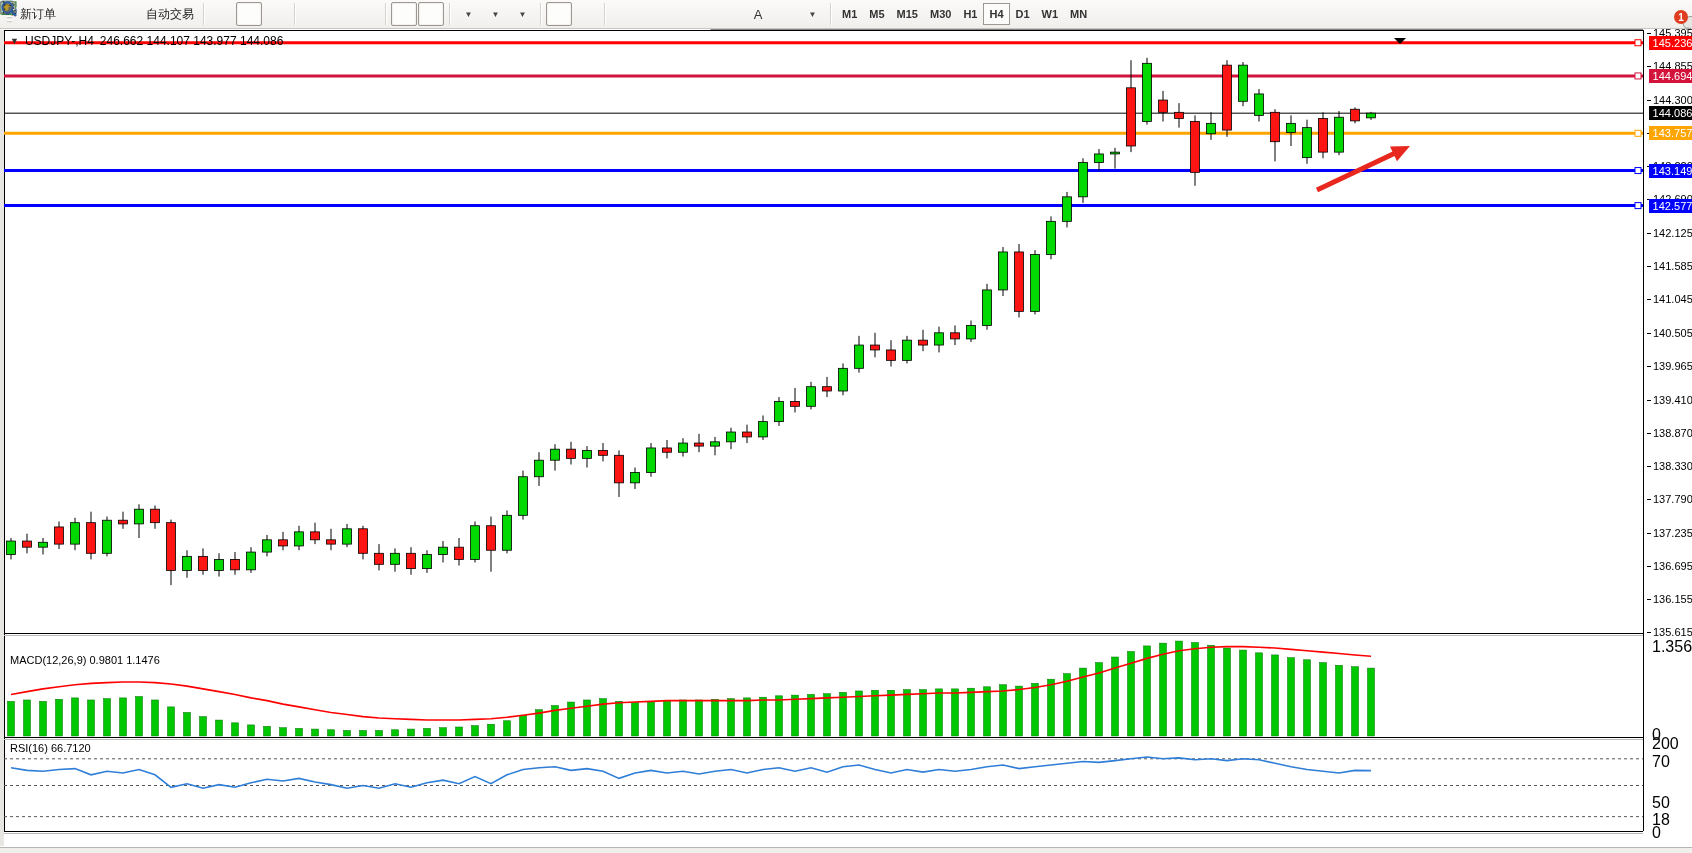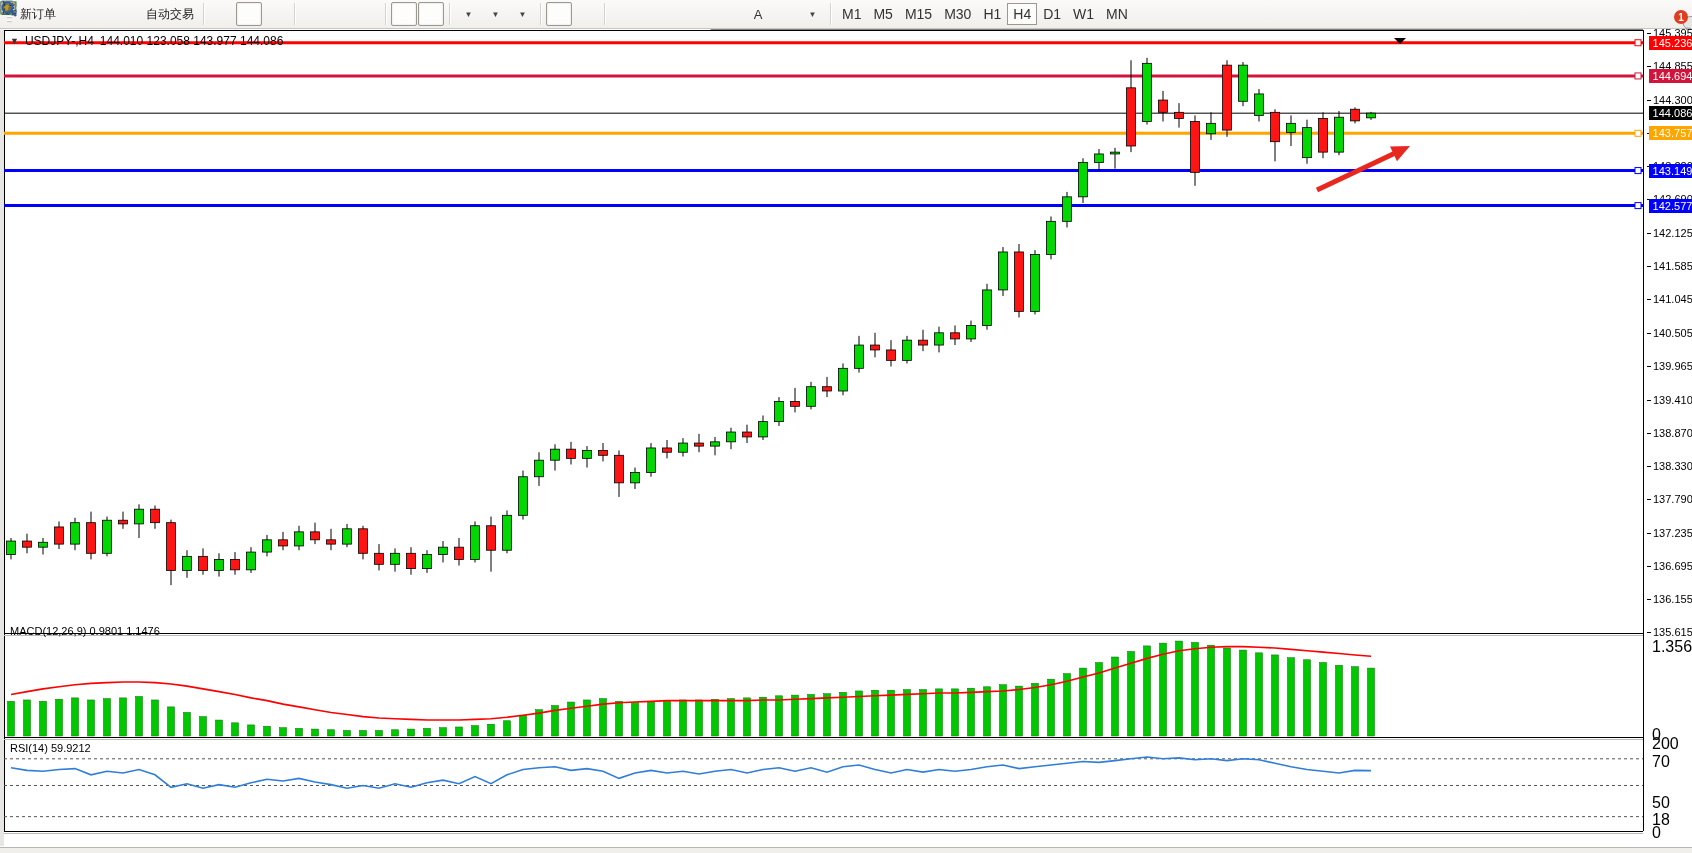--- a/index.html
+++ b/index.html
@@ -16,22 +16,22 @@
   .tb-grip { width:5px; height:20px; margin:0 3px;
     background:repeating-linear-gradient(#fff 0 1px,#c9c7c3 1px 2px,#f1efec 2px 4px); }
   .tb-sep { width:1px; height:22px; background:#d4d2ce; margin:0 4px; box-shadow:1px 0 0 #fff; }
   .tb-btn {
     height:24px; min-width:26px; display:flex; align-items:center; justify-content:center;
     gap:3px; padding:0 3px; border:1px solid transparent; border-radius:2px;
     font-size:12px; color:#222; cursor:default; white-space:nowrap;
   }
   .tb-btn.active { background:#fdfdfb; border:1px solid #9a9891; box-shadow:inset 0 0 2px #d8d6d0; }
   .tb-btn .caret { font-size:8px; color:#444; margin-left:1px; }
-  .tf-btn { height:22px; min-width:26px; padding:0 5px; font-size:14px; color:#333;
-    display:flex; align-items:center; justify-content:center; border:1px solid transparent; }
+  .tf-btn { height:22px; min-width:26px; padding:0 5px; font-size:11px; color:#333;
+    display:flex; align-items:center; justify-content:center; border:1px solid transparent;font-weight:bold; }
   .tf-btn.active { background:#fcfcfa; border:1px solid #9a9891; }
   #tb-right { margin-left:auto; display:flex; align-items:center; gap:8px; padding-right:6px; }
   .badge-red { position:absolute; top:-4px; right:-6px; background:#e03c1f; color:#fff;
     font-size:10px; font-weight:bold; border-radius:8px; min-width:14px; height:14px;
     display:flex; align-items:center; justify-content:center; padding:0 3px; }
 
   
   #chart-area {
     position:absolute; left:0; top:30px; width:1692px; height:816px; background:#fff;
     border-left:4px solid #e8e6e2;
@@ -584,25 +584,25 @@
       <polyline points="7,664.4224106155548 23,661.6505713232584 39,658.878732030962 55,656.7998525617397 71,654.7209730925175 87,653.3350534463693 103,652.6420936232953 119,651.9491338002211 135,651.9491338002211 151,652.6420936232953 167,654.0280132694435 183,656.1068927386657 199,658.878732030962 215,661.6505713232584 231,664.4224106155548 247,667.8872097309252 263,670.6590490232215 279,674.1238481385919 295,676.8956874308883 311,679.6675267231847 327,682.439366015481 343,684.5182454847032 359,686.5971249539256 375,687.9830446000738 391,688.6760044231478 407,689.3689642462219 423,690.061924069296 439,690.061924069296 455,690.061924069296 471,689.3689642462219 487,688.6760044231478 503,687.2900847769996 519,685.2112053077774 535,683.1323258385551 551,680.3604865462588 567,678.2816070770365 583,676.2027276078143 599,674.1238481385919 615,672.7379284924438 631,672.0449686693697 647,671.3520088462956 663,670.6590490232215 679,670.6590490232215 695,670.6590490232215 711,670.6590490232215 727,670.6590490232215 743,670.6590490232215 759,669.9660892001474 775,669.9660892001474 791,669.2731293770734 807,668.5801695539992 823,667.8872097309252 839,667.1942499078511 855,666.501290084777 871,665.808330261703 887,665.1153704386288 903,664.4224106155548 919,663.7294507924806 935,663.0364909694066 951,663.0364909694066 967,662.3435311463325 983,661.6505713232584 999,660.9576115001843 1015,659.5716918540361 1031,657.4928123848139 1047,654.7209730925175 1063,651.2561739771471 1079,647.0984150387026 1095,642.940656100258 1111,638.0899373387394 1127,633.2392185772208 1143,628.3884998157022 1159,624.2307408772576 1175,620.7659417618872 1191,618.6870622926649 1207,617.3011426465168 1223,616.6081828234427 1239,616.6081828234427 1255,617.3011426465168 1271,617.9941024695909 1287,619.380022115739 1303,620.7659417618872 1319,622.1518614080354 1335,623.5377810541836 1351,624.9237007003318 1367,626.30962034648" fill="none" stroke="#ff0000" stroke-width="1.6"></polyline>
       <line x1="0" y1="728.8" x2="1639" y2="728.8" stroke="#555" stroke-width="1" stroke-dasharray="3,3"></line>
       <line x1="0" y1="755.5" x2="1639" y2="755.5" stroke="#555" stroke-width="1" stroke-dasharray="3,3"></line>
       <line x1="0" y1="786.65" x2="1639" y2="786.65" stroke="#555" stroke-width="1" stroke-dasharray="3,3"></line>
       <polyline points="7,737.7 23,740.37 39,741.26 55,739.48 71,738.59 87,744.82 103,741.26 119,743.04 135,739.48 151,744.82 167,757.28 183,753.72 199,758.17 215,754.61 231,757.28 247,752.83 263,749.27 279,751.05 295,748.38 311,751.94 327,754.61 343,758.17 359,755.5 375,758.17 391,753.72 407,757.28 423,752.83 439,750.16 455,753.72 471,746.6 487,753.72 503,744.82 519,739.48 535,737.7 551,736.81 567,740.37 583,738.59 599,741.26 615,748.38 631,743.04 647,740.37 663,743.04 679,741.26 695,743.93 711,741.26 727,739.48 743,743.04 759,739.48 775,737.7 791,741.26 807,737.7 823,742.15 839,736.81 855,735.03 871,739.48 887,743.04 903,739.48 919,742.15 935,739.48 951,741.26 967,739.48 983,736.81 999,735.03 1015,738.59 1031,736.81 1047,735.03 1063,733.25 1079,731.47 1095,732.36 1111,730.58 1127,728.8 1143,727.02 1159,728.8 1175,727.91 1191,729.69 1207,728.8 1223,730.58 1239,728.8 1255,729.69 1271,733.25 1287,736.81 1303,739.48 1319,741.26 1335,743.04 1351,740.37 1367,740.637" fill="none" stroke="#2f7ed8" stroke-width="1.6"></polyline>
     </svg>
 
   <div id="chart-title">
     <span class="caret">▼</span>
     <span>USDJPY-,H4</span>
-    <span>144.010 123.058 143.977 144.086</span>
-  </div>
-
-  <div class="pane-label" style="top:595px;">MACD(12,26,9) 0.9801 1.1476</div>
-  <div class="pane-label" style="top:712px;">RSI(14) 59.9212</div>
+    <span>246.662 144.107 143.977 144.086</span>
+  </div>
+
+  <div class="pane-label" style="top:624px;">MACD(12,26,9) 0.9801 1.1476</div>
+  <div class="pane-label" style="top:712px;">RSI(16) 66.7120</div>
 
   <div id="axis-layer">
       <div class="tick-dash" style="top: 3px;"></div>
       <div class="price-tick" style="top: 3px;">145.395</div>
       <div class="tick-dash" style="top: 36.0736px;"></div>
       <div class="price-tick" style="top: 36.0736px;">144.855</div>
       <div class="tick-dash" style="top: 70.066px;"></div>
       <div class="price-tick" style="top: 70.066px;">144.300</div>
       <div class="tick-dash" style="top: 103.14px;"></div>
       <div class="price-tick" style="top: 103.14px;">143.760</div>

